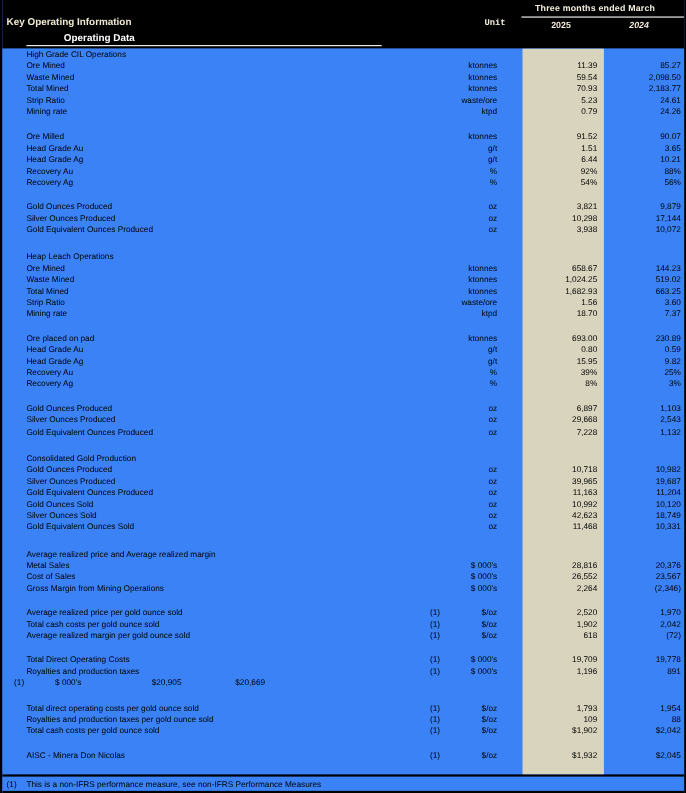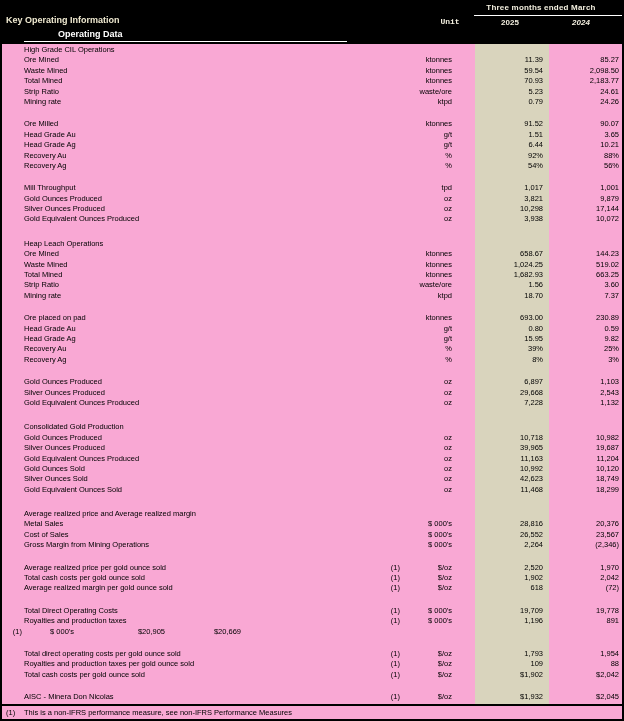--- a/index.html
+++ b/index.html
@@ -1,18 +1,18 @@
 <!DOCTYPE html>
 <html><head>
 <meta charset="utf-8">
 <style>
   html,body{margin:0;padding:0;background:#fff;}
   body{width:624px;height:721px;font-family:"Liberation Sans",sans-serif;-webkit-font-smoothing:antialiased;}
   .sheet{position:relative;width:624px;height:721px;box-sizing:border-box;
-         border-left:2px solid #000;border-right:2px solid #000;background:#f9a8d4;overflow:hidden;}
+         border-left:2px solid #000;border-right:2px solid #000;background:#3b82f6;overflow:hidden;}
   
   .hdr{position:relative;height:44px;background:#000;}
   .period{position:absolute;left:458px;top:3px;width:162px;text-align:center;
           color:#f3efdf;font-weight:bold;font-size:8px;letter-spacing:.2px;white-space:nowrap;}
   .period-rule{position:absolute;left:472px;top:15px;width:148px;height:1px;background:#fff;}
   .title{position:absolute;left:4px;top:15px;font-size:9px;font-weight:bold;color:#efe9d0;white-space:nowrap;}
   .unit-h{position:absolute;left:423px;top:17px;width:50px;text-align:center;color:#f3efdf;font-weight:bold;font-size:8px;font-family:Liberation Mono, monospace;}
   .y25{position:absolute;left:471px;top:18px;width:74px;text-align:center;color:#f3efdf;font-weight:bold;font-size:8px;}
   .y24{position:absolute;left:545px;top:18px;width:68px;text-align:center;color:#f3efdf;font-weight:bold;font-size:8px;font-style:italic;}
   .subtitle{position:absolute;left:24px;top:29px;font-size:9px;font-weight:bold;color:#fff;white-space:nowrap;margin-left:32px;}
@@ -129,27 +129,20 @@
         </div>
         <div class="row">
           <span class="c-label">Recovery Ag</span>
           <span class="c-note"></span>
           <span class="c-unit">%</span>
           <span class="c-v25">54%</span>
           <span class="c-v24">56%</span>
         </div>
         <div class="gap"></div>
         <div class="row">
-          <span class="c-label">Mill Throughput</span>
-          <span class="c-note"></span>
-          <span class="c-unit">tpd</span>
-          <span class="c-v25">1,017</span>
-          <span class="c-v24">1,001</span>
-        </div>
-        <div class="row">
           <span class="c-label">Gold Ounces Produced</span>
           <span class="c-note"></span>
           <span class="c-unit">oz</span>
           <span class="c-v25">3,821</span>
           <span class="c-v24">9,879</span>
         </div>
         <div class="row">
           <span class="c-label">Silver Ounces Produced</span>
           <span class="c-note"></span>
           <span class="c-unit">oz</span>
@@ -305,21 +298,21 @@
           <span class="c-note"></span>
           <span class="c-unit">oz</span>
           <span class="c-v25">42,623</span>
           <span class="c-v24">18,749</span>
         </div>
         <div class="row">
           <span class="c-label">Gold Equivalent Ounces Sold</span>
           <span class="c-note"></span>
           <span class="c-unit">oz</span>
           <span class="c-v25">11,468</span>
-          <span class="c-v24">18,299</span>
+          <span class="c-v24">10,331</span>
         </div>
         <div class="gap lg"></div>
         <div class="row section">
           <span class="c-label">Average realized price and Average realized margin</span>
           <span class="c-note"></span>
           <span class="c-unit"></span>
           <span class="c-v25"></span>
           <span class="c-v24"></span>
         </div>
         <div class="row">

